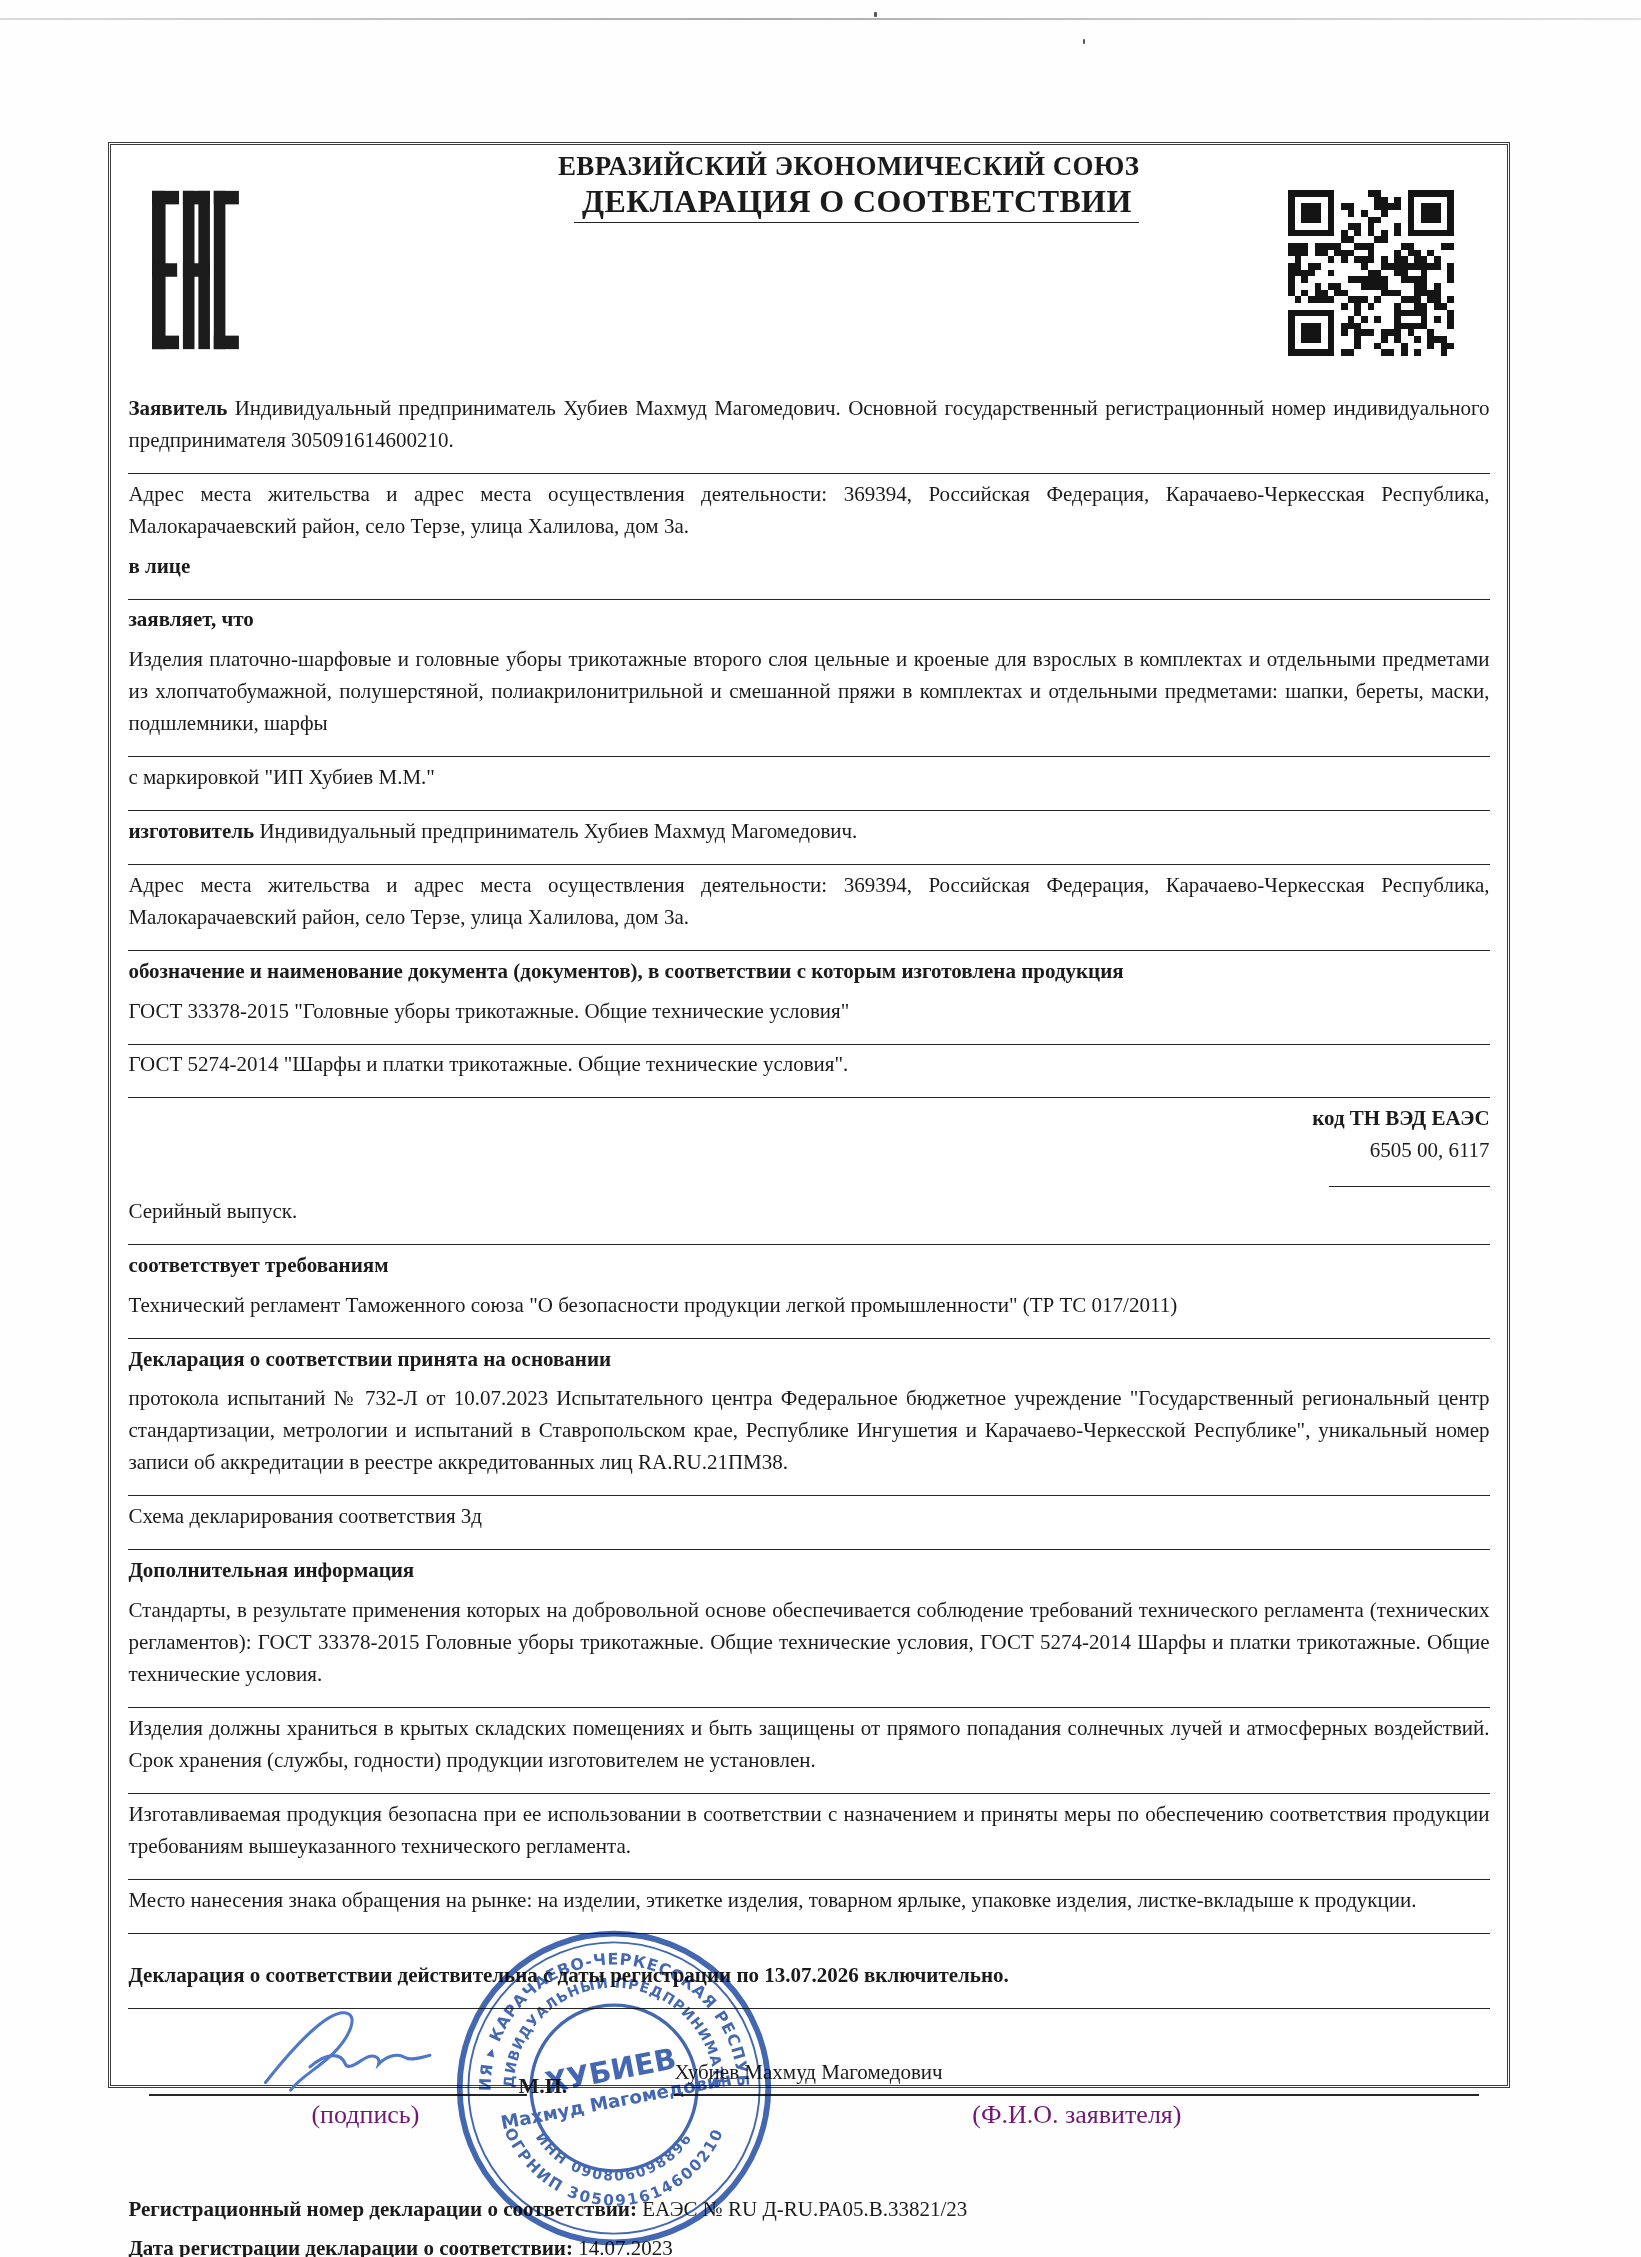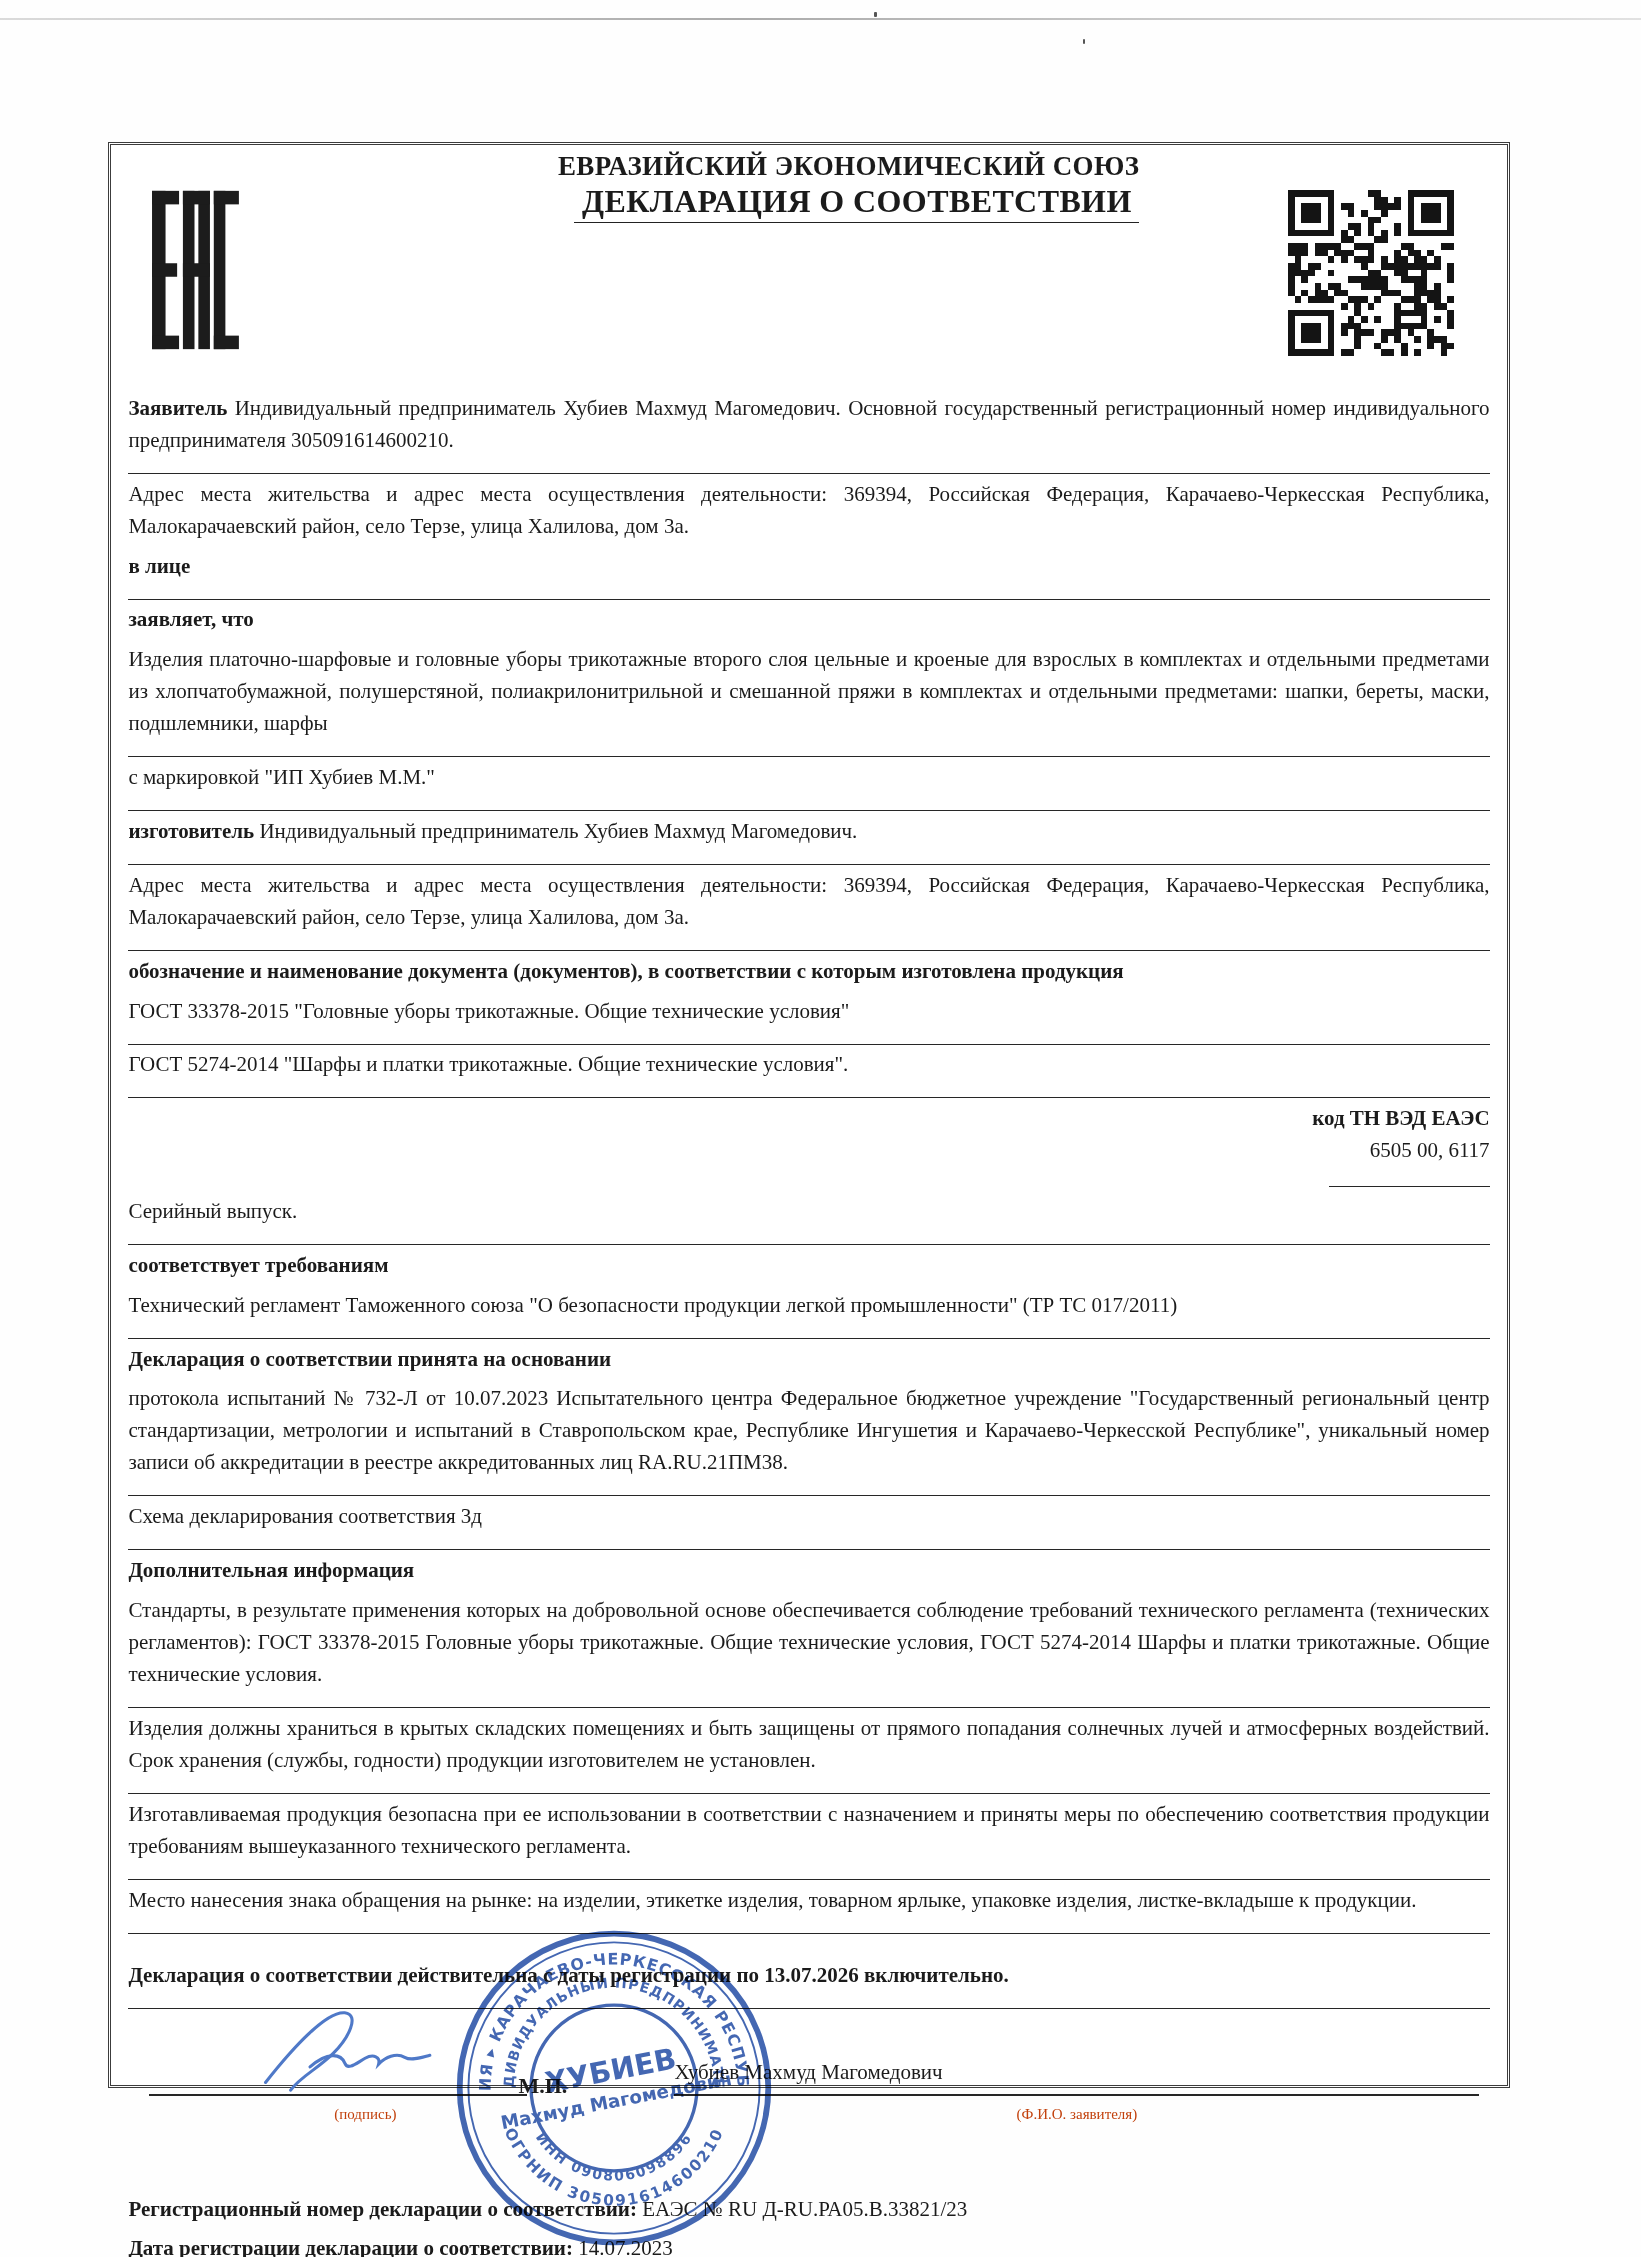--- a/index.html
+++ b/index.html
@@ -37,21 +37,21 @@
   .tnved{display:flex;align-items:flex-end;flex-direction:column;}
   .tnved .lbl{flex:0 0 auto;}
   .tnved .val{flex:1;border-bottom:1.9px solid #272727;padding:0 0 20px 41px;}
 
   
   .bottom-zone{position:relative;margin-top:21px;}
   .sig-area{position:relative;height:164px;}
   .sig-line{position:absolute;height:1.9px;background:#262626;top:85px;}
   .sig-line-left{left:21px;width:378px;}
   .sig-line-right{left:546px;width:805px;}
-  .sig-cap{position:absolute;top:93px;font-size:15px;line-height:25px;color:#c2410c;text-align:center;}
+  .sig-cap{position:absolute;top:93px;font-size:26px;line-height:25px;color:#701a75;text-align:center;}
   .cap-podpis{left:126px;width:222px;}
   .cap-fio{left:546px;width:805px;}
   .fio-name{position:absolute;left:546px;top:48px;width:805px;text-align:left;
     font-size:21px;line-height:31px;}
   .mp{position:absolute;left:390px;top:64px;font-weight:bold;font-size:22px;}
   .signature-svg{position:absolute;left:124px;top:-5.8px;width:203px;height:97px;}
   .stamp{position:absolute;left:324px;top:-29px;width:324px;height:324px;
     opacity:.88;mix-blend-mode:multiply;}
   .reg-rows{position:relative;margin-top:16px;}
 </style>

